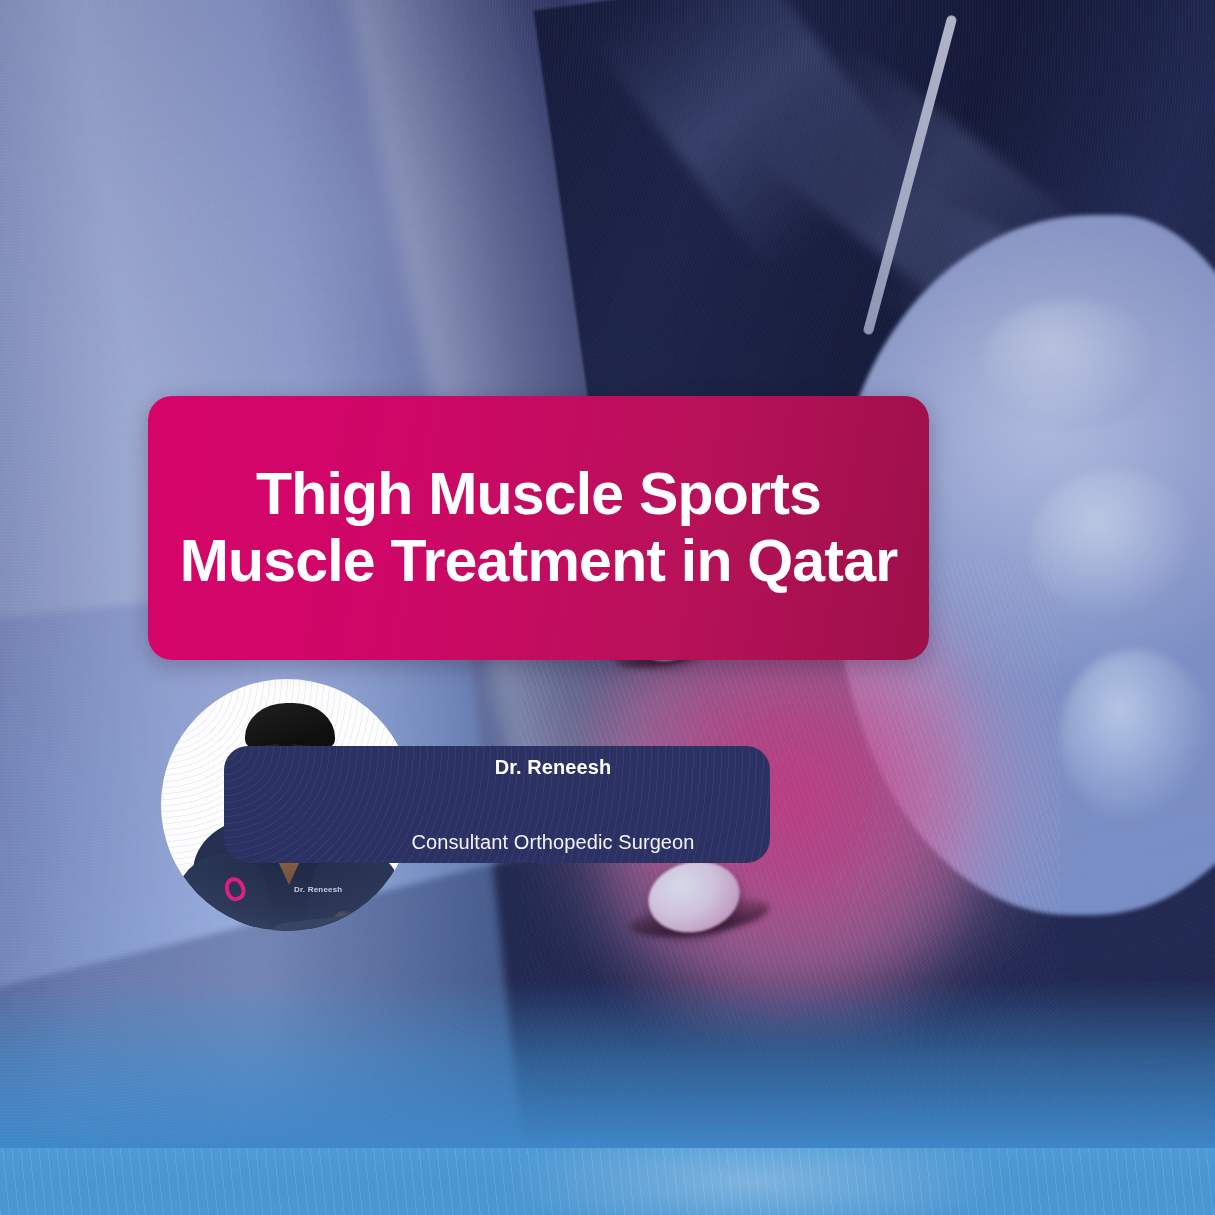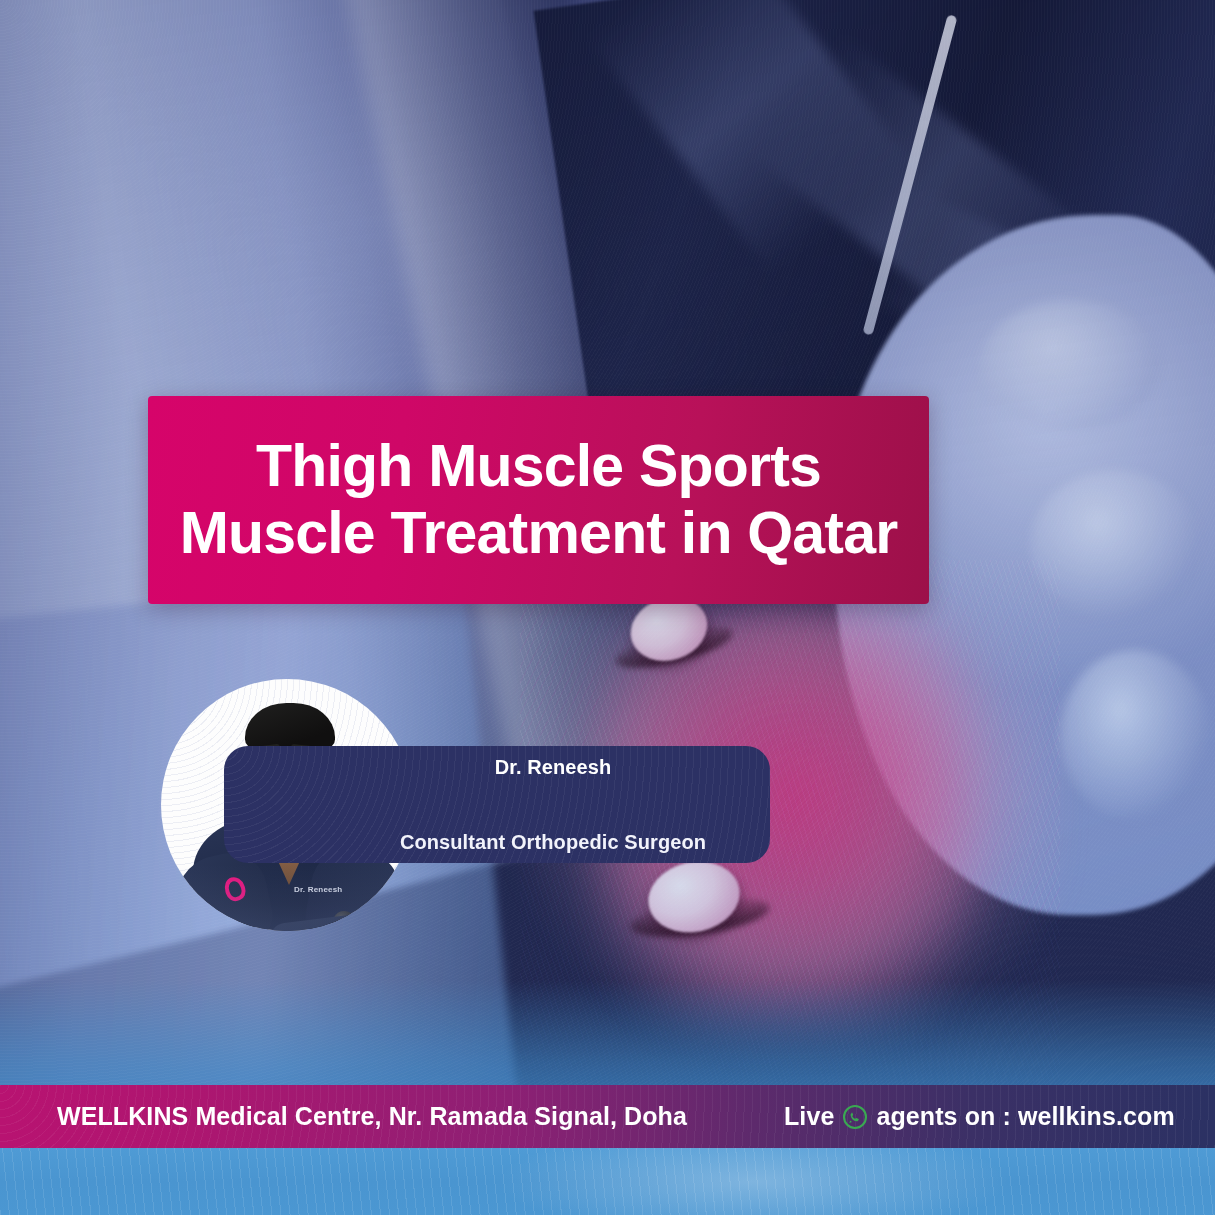--- a/index.html
+++ b/index.html
@@ -201,23 +201,23 @@
     position: absolute; inset: 0;
     background-image:
       repeating-radial-gradient(circle at 0 0, rgba(255,255,255,.045) 0 1px, rgba(0,0,0,0) 1px 3px);
     opacity: .6;
   }
 
   
   .title-banner {
     position: absolute;
     left: 148px; top: 396px;
-    width: 781px; height: 208px;
+    width: 781px; height: 264px;
     background: linear-gradient(100deg, #d6046a 0%, #cf0767 32%, #b81159 68%, #9c1049 100%);
-    border-radius: 4px;
+    border-radius: 24px;
     display: flex;
     align-items: center;
     justify-content: center;
     box-shadow: 0 6px 22px rgba(40,10,40,.28);
   }
   .title-text {
     color: #ffffff;
     font-family: "Liberation Sans", sans-serif;
     font-weight: bold;
     font-size: 59px;
@@ -257,21 +257,21 @@
   .doc-name {
     color: #ffffff;
     font-size: 20px;
     font-weight: bold;
     line-height: 1.34;
     letter-spacing: .1px;
   }
   .doc-role, .doc-org {
     color: #f2f3fb;
     font-size: 20px;
-    font-weight: bold;
+    font-weight: normal;
     line-height: 1.32;
     letter-spacing: .1px;
     margin-top: 48px;
   }
 
   
   .avatar {
     position: absolute;
     left: 161px; top: 679px;
     width: 252px; height: 252px;
@@ -504,32 +504,16 @@
     <div class="av-beard"></div>
     <div class="av-mouth"></div>
     <div class="av-steth-head"></div>
     <div class="av-arm"></div>
     <div class="av-hand"></div>
     <div class="av-logo"></div>
     <div class="av-tag">Dr. Reneesh</div>
     <div class="av-shadow"></div>
   </div>
 
-  <div class="footer-bar">
-    <div class="footer-left">
-      <span class="brand">WELLKINS</span><span class="addr"> Medical Centre, Nr. Ramada Signal, Doha</span>
-    </div>
-    <div class="footer-right">
-      <span>Live</span>
-      <span class="wa-icon">
-        <svg width="26" height="26" viewBox="0 0 32 32" aria-hidden="true">
-          <circle cx="16" cy="16" r="13.5" fill="none" stroke="#3aa852" stroke-width="2.6"></circle>
-          <path d="M11.6 10.4c.4-.1.9 0 1.1.5l.9 2c.2.4.1.8-.2 1.1l-.6.6c-.2.2-.2.4-.1.6.7 1.3 1.8 2.4 3.1 3.1.2.1.5.1.6-.1l.6-.6c.3-.3.7-.4 1.1-.2l2 .9c.5.2.6.7.5 1.1-.3 1.2-1.5 2-2.8 1.8-3.7-.5-6.7-3.5-7.2-7.2-.2-1.3.6-2.5 1.8-2.8z" fill="#3aa852"></path>
-          <path d="M9 23.5l1.2-3.3 2 1.9z" fill="#3aa852"></path>
-        </svg>
-      </span>
-      <span>agents on : wellkins.com</span>
-    </div>
-  </div>
 
   <div class="blue-strip"></div>
 
 </div>
 
 </body></html>

